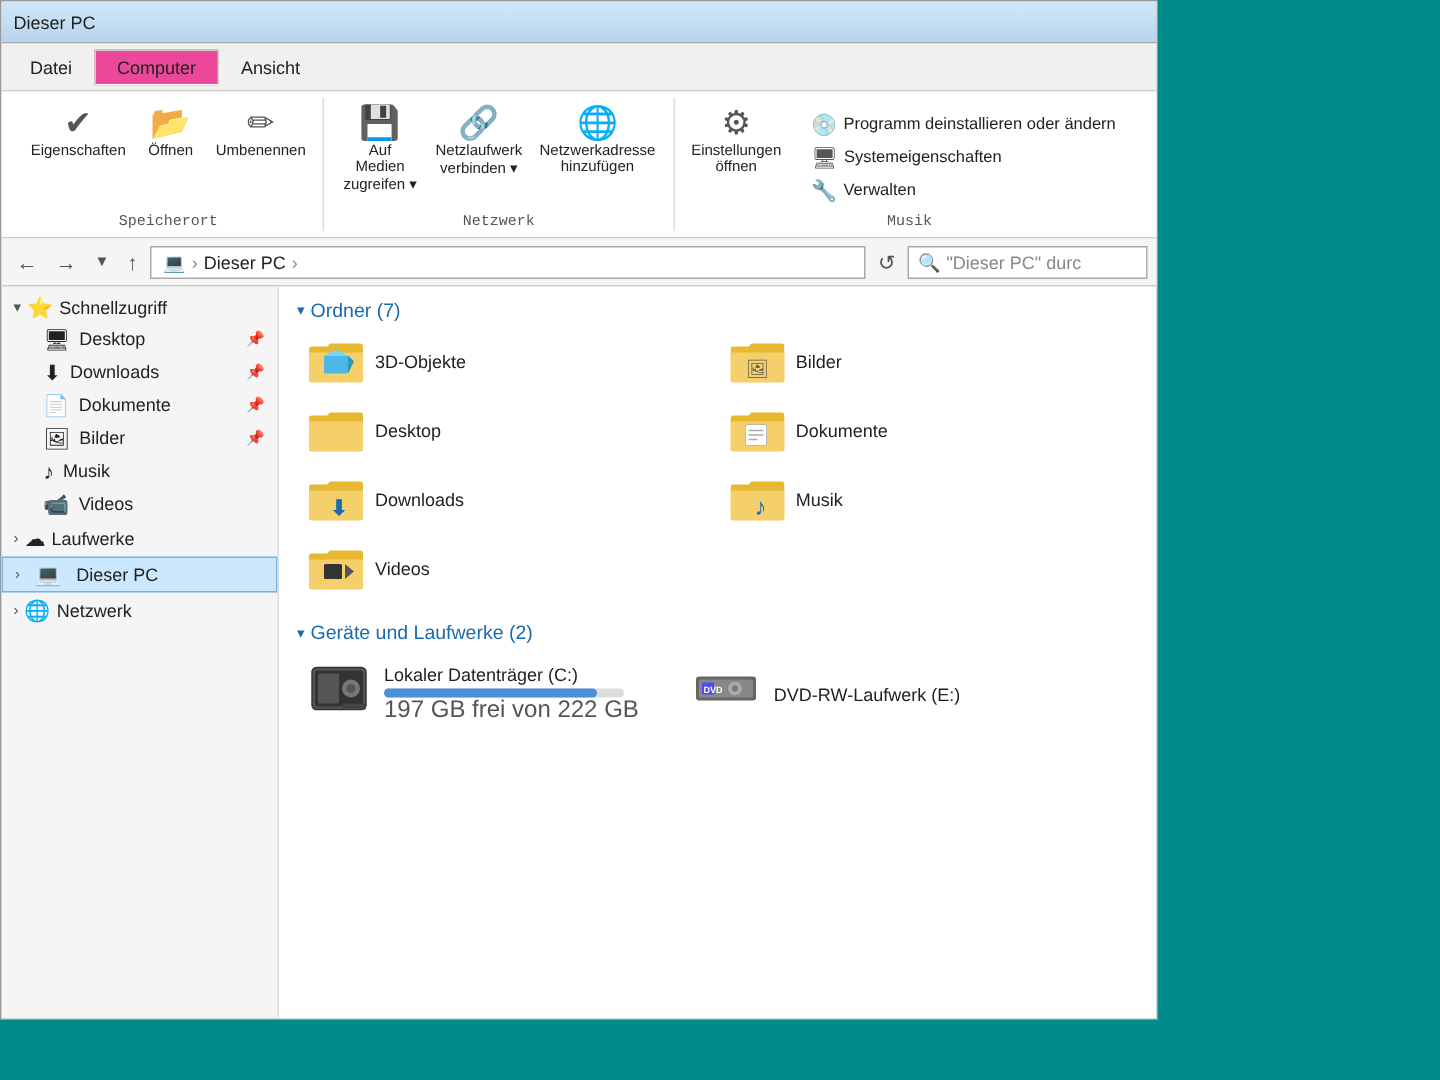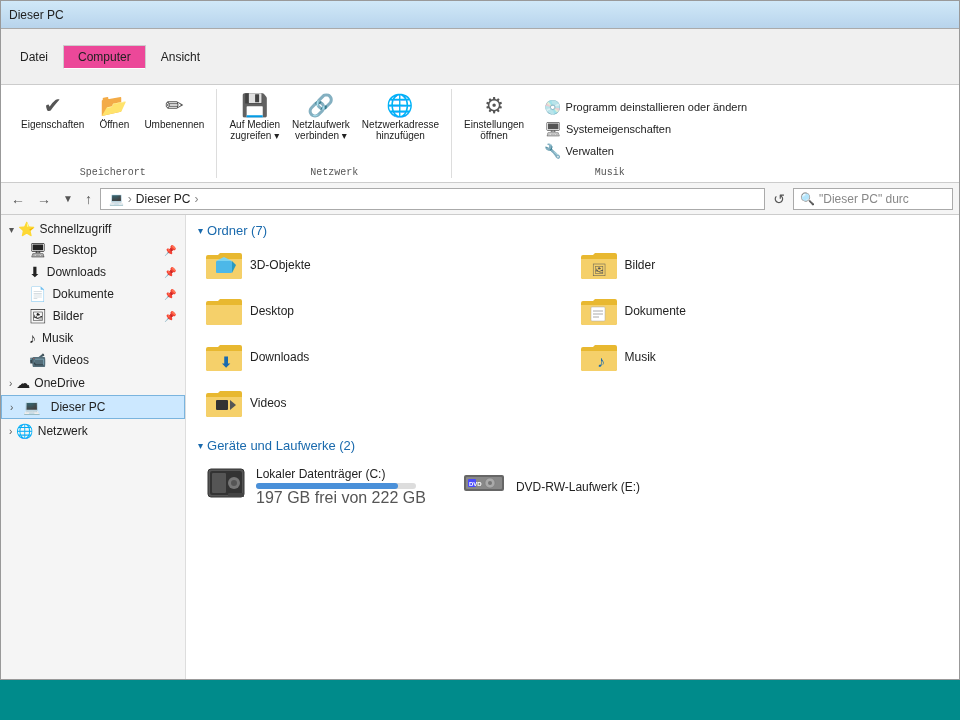--- a/index.html
+++ b/index.html
@@ -5,21 +5,21 @@
     * { box-sizing: border-box; margin: 0; padding: 0; }
     body {
       font-family: 'Segoe UI', Arial, sans-serif;
       font-size: 12px;
       background: #008B8B;
       width: 960px;
       height: 720px;
       overflow: hidden;
     }
     .window {
-      width: 960px;
+      width: 772px;
       height: 680px;
       background: #f0f0f0;
       border: 1px solid #999;
       display: flex;
       flex-direction: column;
     }
     
     .titlebar {
       background: linear-gradient(to bottom, #d0e8f8, #b8d4ec);
       height: 28px;
@@ -31,21 +31,21 @@
     .titlebar-title {
       font-size: 12px;
       color: #222;
       flex: 1;
     }
     
     .ribbon-tabs {
       display: flex;
       background: #f0f0f0;
       border-bottom: 1px solid #ccc;
-      padding: 16px 4px;
+      padding: 4px 4px;
       text-align: right;
     }
     .ribbon-tab {
       padding: 4px 14px;
       font-size: 12px;
       cursor: pointer;
       border: 1px solid transparent;
       border-bottom: none;
       color: #222;
     }
@@ -418,21 +418,21 @@
         <div class="sidebar-item">
           <span class="icon">📹</span>
           <span>Videos</span>
         </div>
       </div>
 
       <div class="sidebar-section">
         <div class="sidebar-header">
           <span class="chevron">›</span>
           <span class="icon">☁</span>
-          <span>OneDrive</span>
+          <span>Laufwerke</span>
         </div>
       </div>
 
       <div class="sidebar-section">
         <div class="sidebar-header sidebar-item active" style="padding-left:8px;">
           <span class="chevron">›</span>
           <span class="icon">💻</span>
           <span>Dieser PC</span>
         </div>
       </div>

